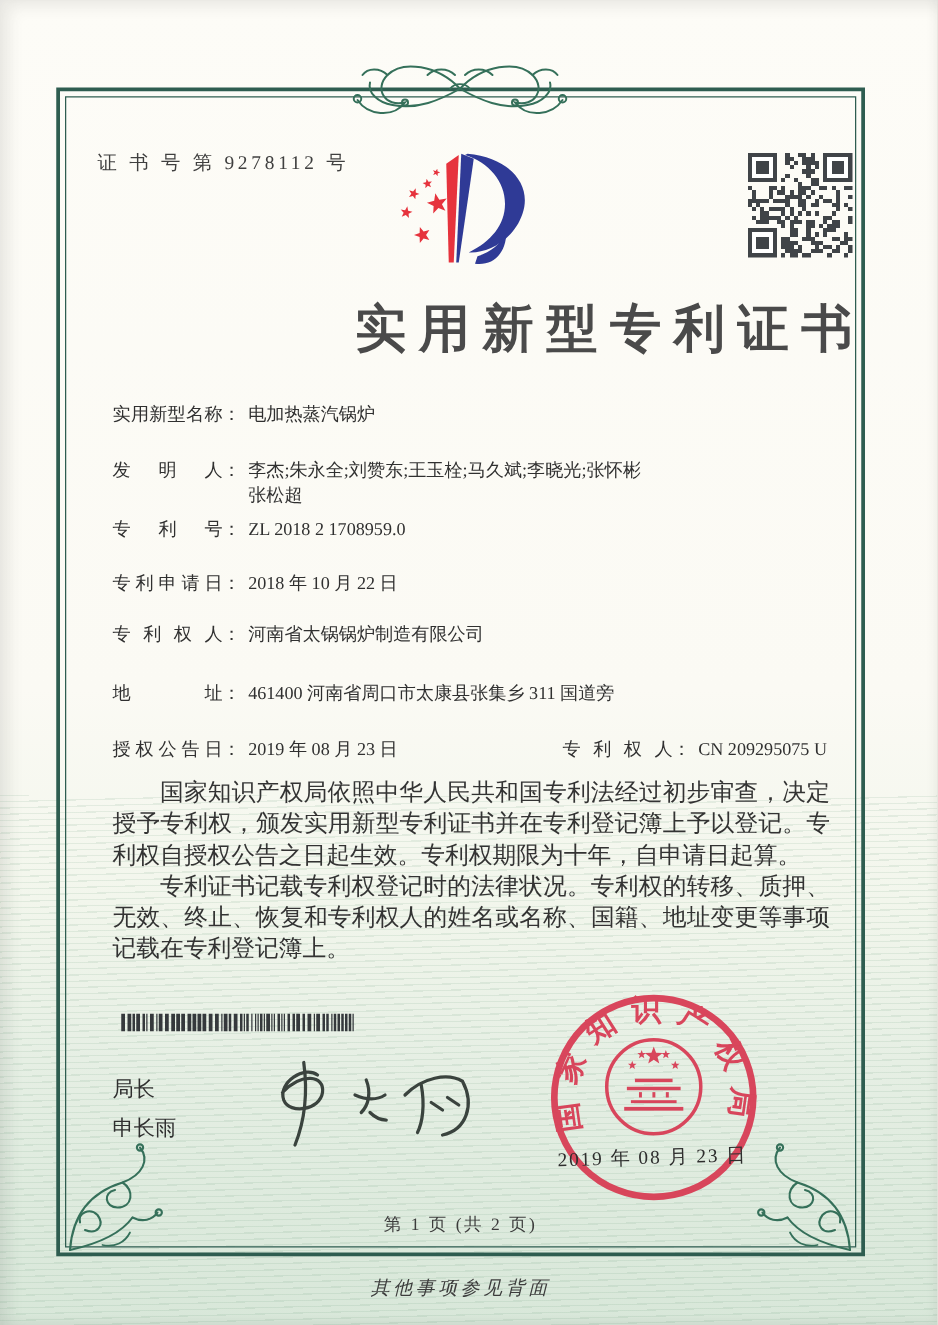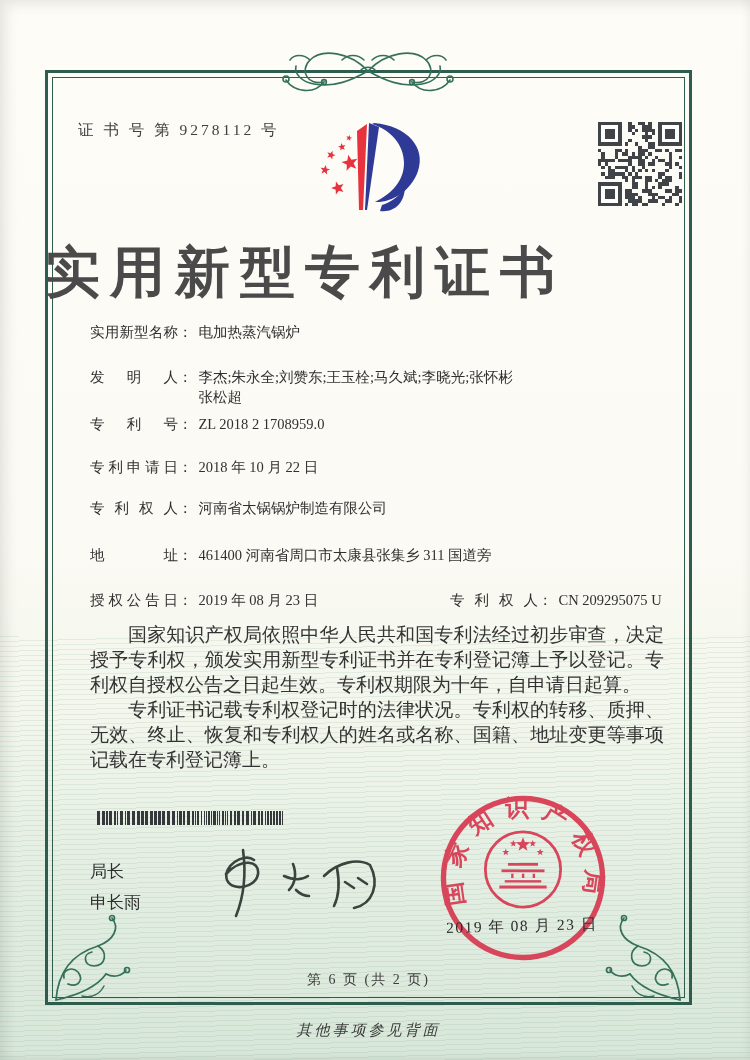--- a/index.html
+++ b/index.html
@@ -31,22 +31,22 @@
     border:1px solid var(--border-green);
   }
   .ornament-top{position:absolute;left:252px;top:40px;width:232px;height:62px;}
   .ornament-corner{position:absolute;width:92px;height:92px;}
   .ornament-corner.bl{left:48px;top:912px;}
   .ornament-corner.br{left:596px;top:912px;transform:scaleX(-1);}
   .cert-no{position:absolute;left:78px;top:120px;font-size:15.5px;letter-spacing:3px;color:#3f3f3f;}
   .logo{position:absolute;left:300px;top:110px;width:150px;height:128px;}
   .qr{position:absolute;left:598px;top:122px;width:84px;height:84px;}
   .title{
-    position:absolute;left:45px;top:236px;width:647px;text-align:left;
-    font-size:55px;font-weight:600;letter-spacing:10px;color:#4a4a4a;white-space:nowrap;
+    position:absolute;left:45px;top:236px;width:647px;text-align:right;
+    font-size:41px;font-weight:600;letter-spacing:10px;color:#4a4a4a;white-space:nowrap;
   }
   .row{position:absolute;left:90px;font-size:14.5px;color:#303030;display:flex;align-items:flex-start;line-height:20px;}
   .flabel{display:inline-block;width:88px;text-align:justify;text-align-last:justify;white-space:nowrap;}
   .fcolon{display:inline-block;margin-right:6px;}
   .fvalue{white-space:pre-line;max-width:470px;}
   .row2{position:absolute;left:360px;top:0;display:flex;}
   .paras{position:absolute;left:90px;top:622px;width:574px;font-size:19px;line-height:25px;text-align:justify;color:#333;}
   .paras p{text-indent:2em;}
   .barcode{position:absolute;left:97px;top:811px;width:186px;height:14px;}
   .barcode div{position:absolute;top:0;bottom:0;background:#35393c;}
@@ -489,16 +489,16 @@
         <rect x="69" y="76" width="2.2" height="4"></rect>
         <rect x="79" y="76" width="2.2" height="4"></rect>
         <rect x="89" y="76" width="2.2" height="4"></rect>
         <rect x="63" y="82" width="34" height="2.2"></rect>
         <rect x="58" y="87" width="44" height="2.8"></rect>
       </g>
     </g>
   </svg>
   <div class="seal-date">2019 年 08 月 23 日</div>
 
-  <div class="page-info">第 6 页 (共 2 页)</div>
+  <div class="page-info">第 1 页 (共 2 页)</div>
   <div class="back-note">其他事项参见背面</div>
 
 </div>
 
 </body></html>

